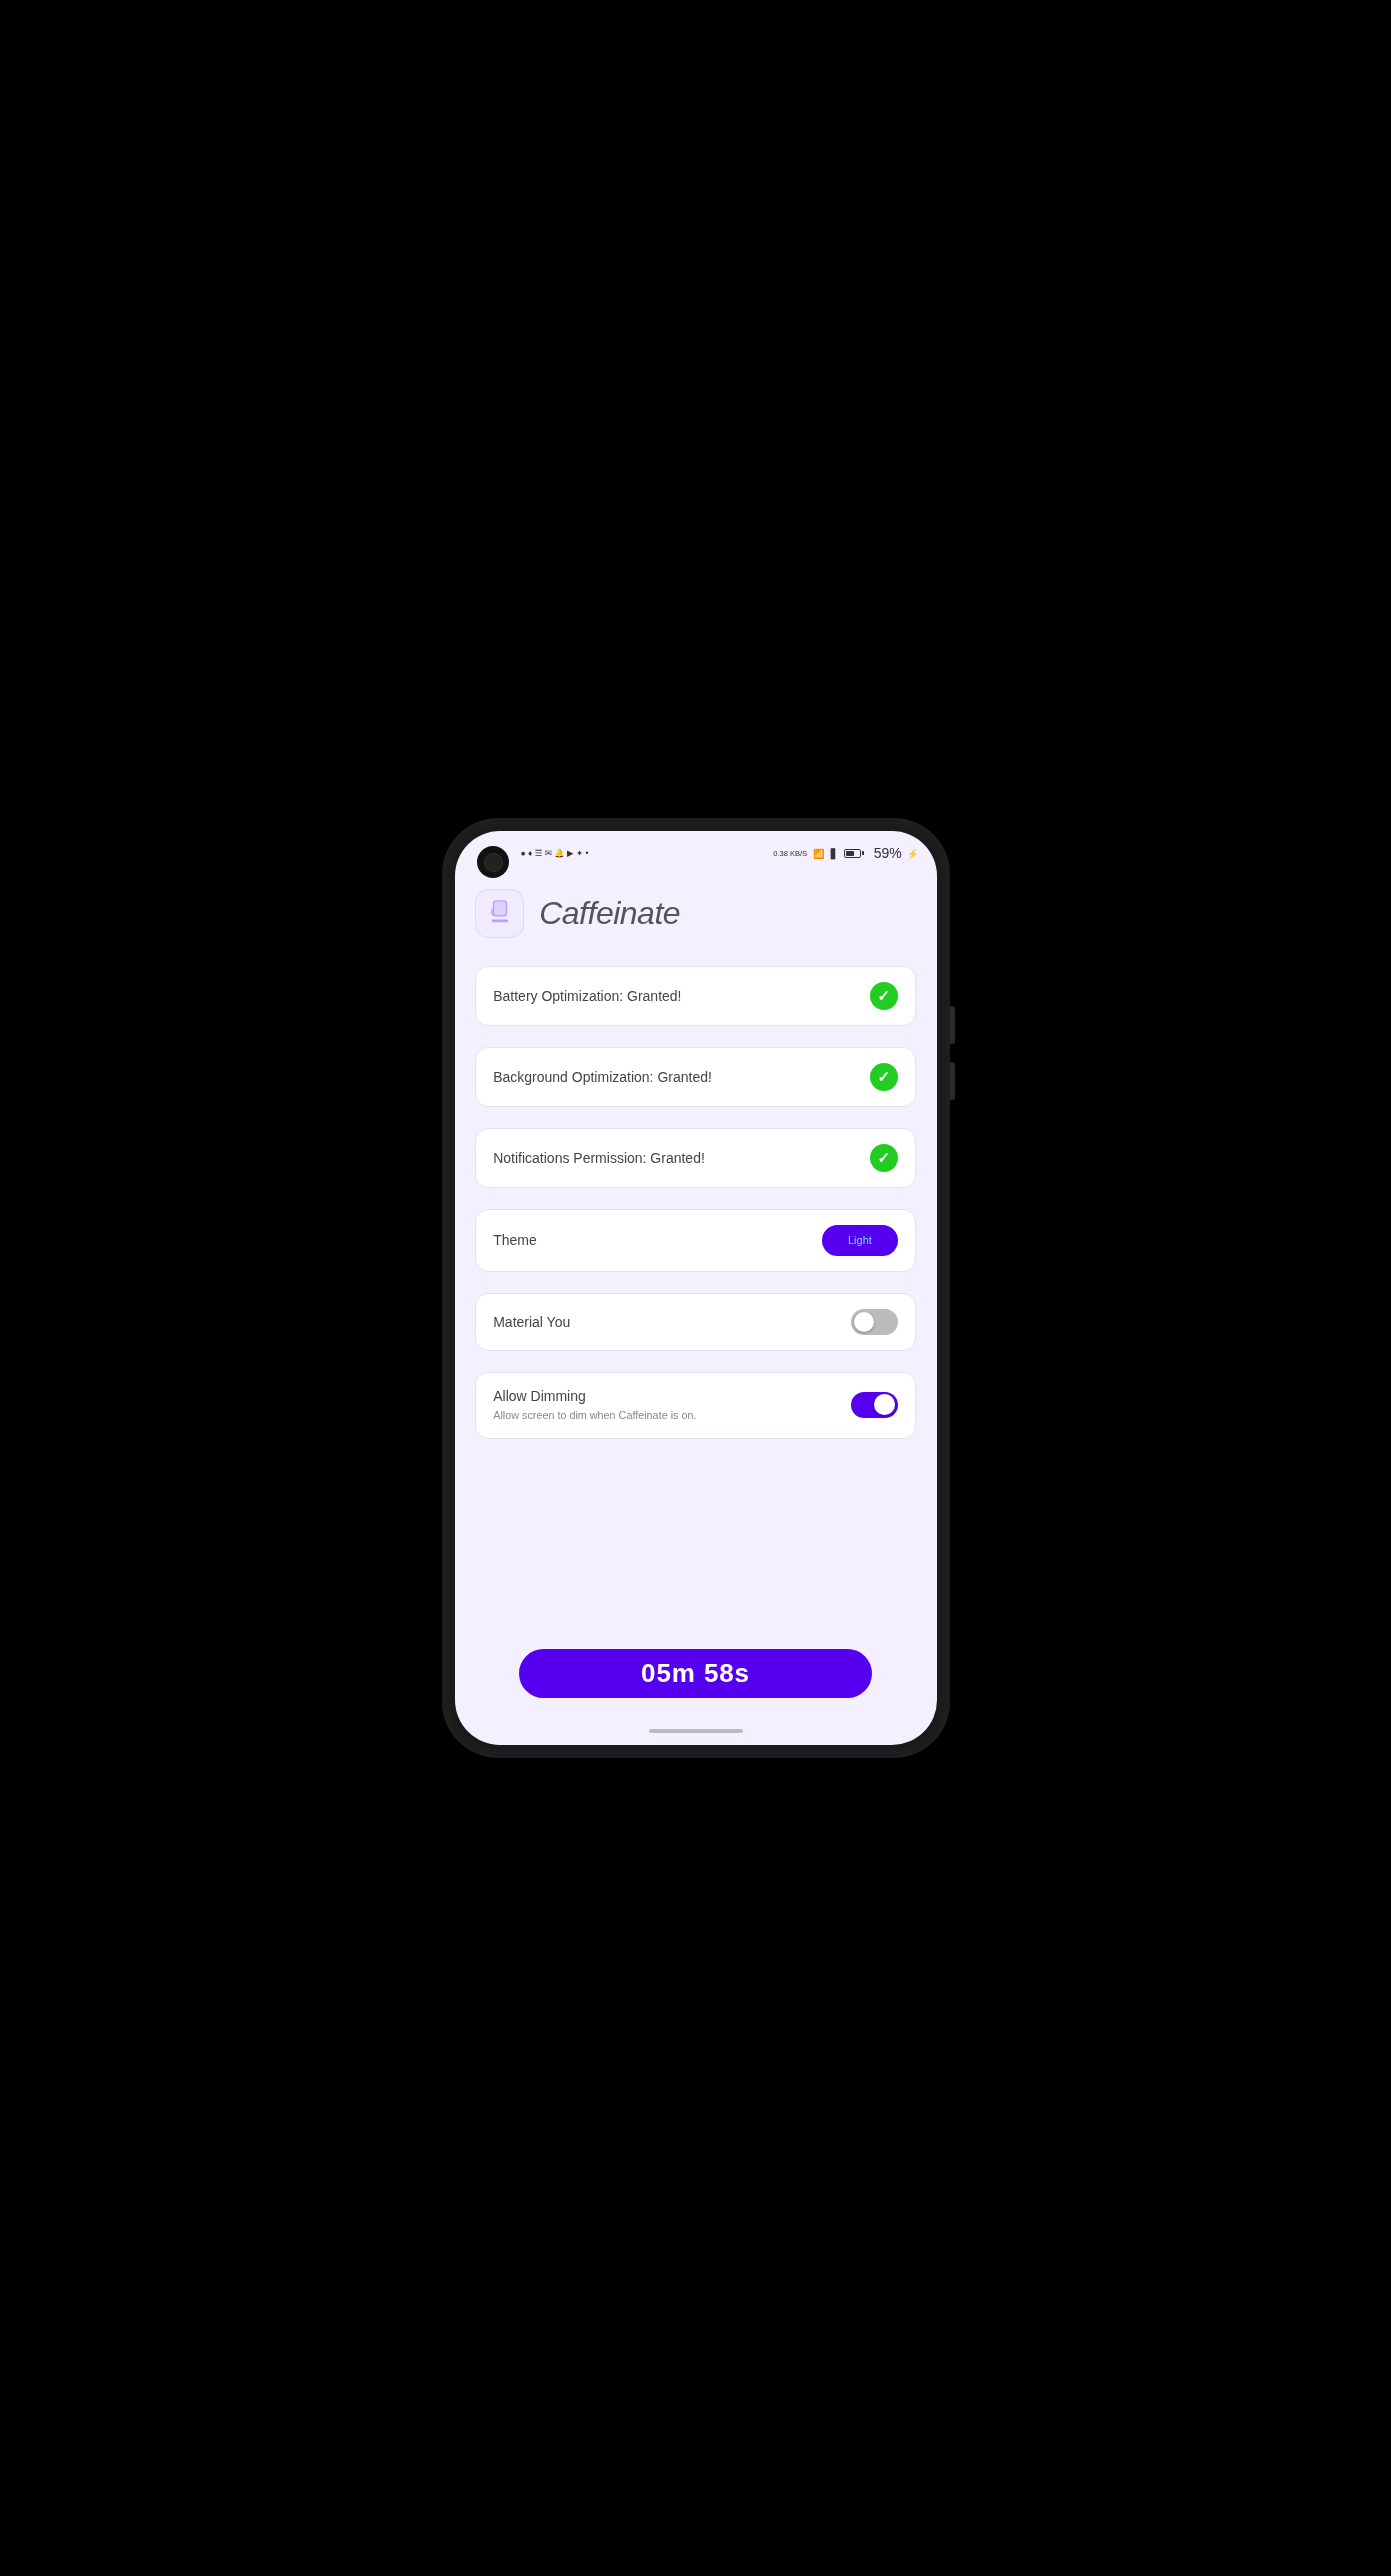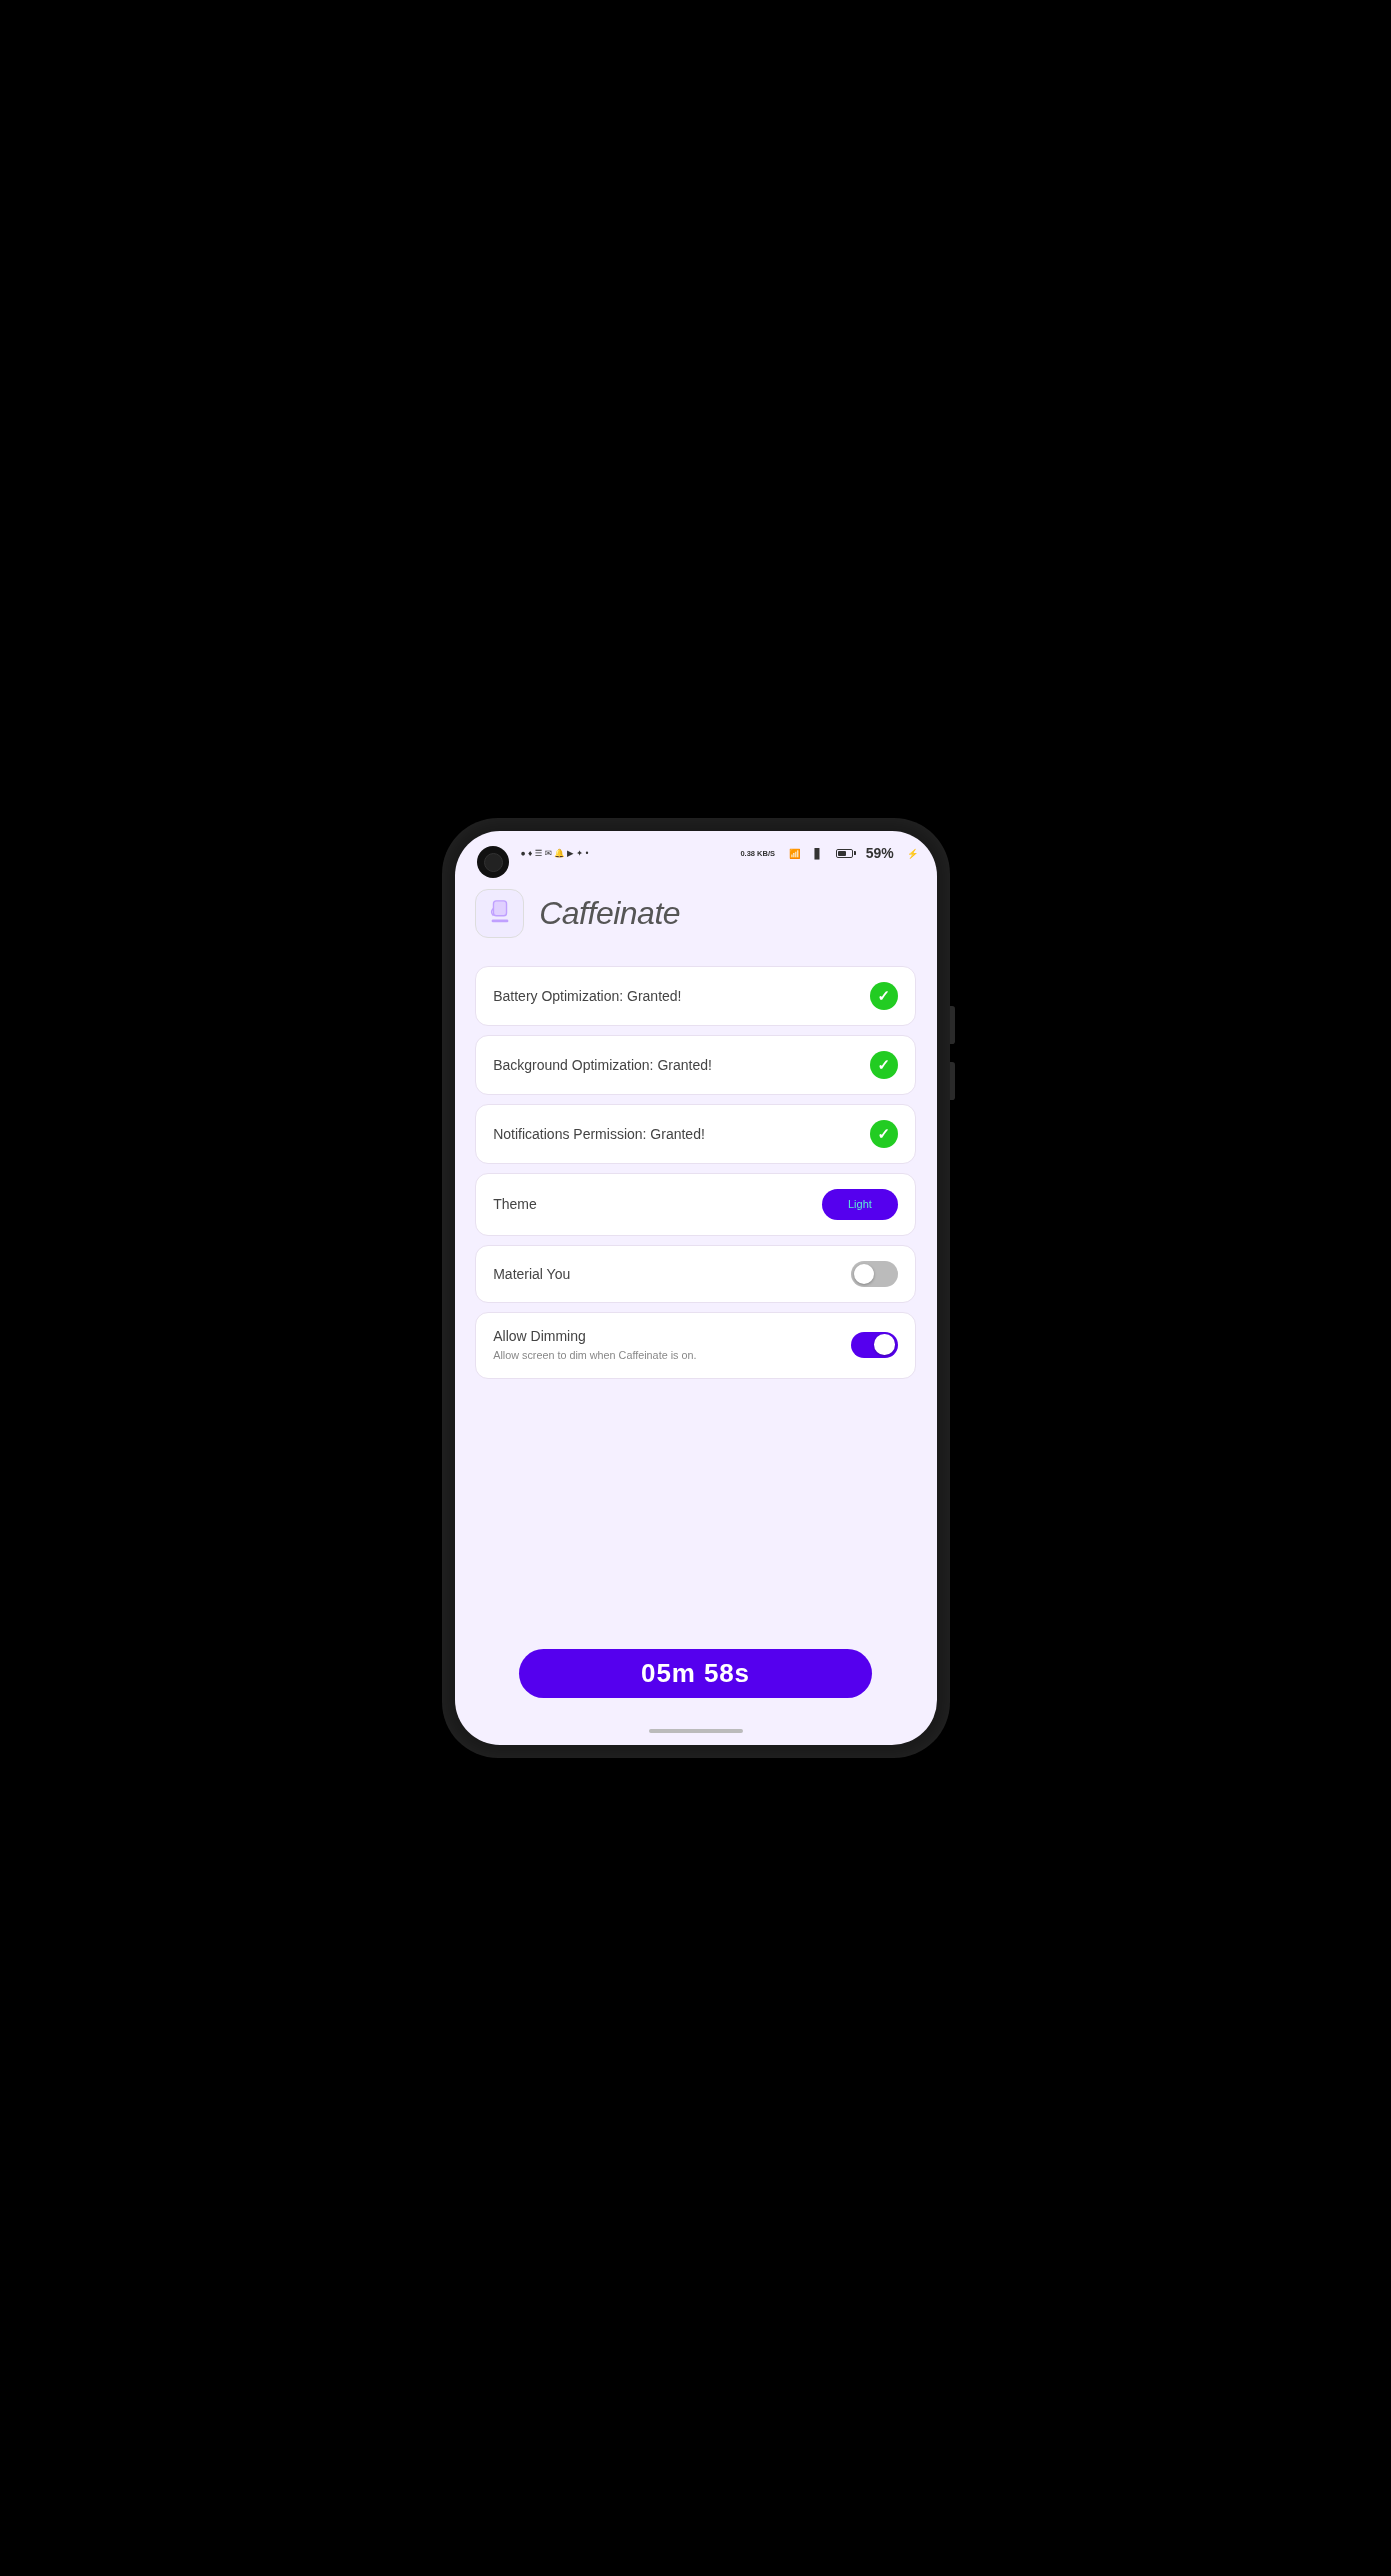--- a/index.html
+++ b/index.html
@@ -76,24 +76,24 @@
     }
 
     .status-icon {
       font-size: 8.5px;
       color: #333;
     }
 
     .status-right {
       display: flex;
       align-items: center;
-      gap: 14px;
+      gap: 6px;
       font-size: 8.5px;
       color: #333;
-      font-weight: 700;
+      font-weight: 400;
     }
 
     .battery {
       display: flex;
       align-items: center;
       gap: 0.9px;
       font-size: 8.5px;
     }
 
     .battery-icon {
@@ -166,21 +166,21 @@
       font-size: 32px;
       color: #555;
       font-weight: 300;
       letter-spacing: -0.5px;
     }
 
     
     .settings-list {
       display: flex;
       flex-direction: column;
-      gap: 9px;
+      gap: 21px;
     }
 
     .setting-card {
       background: #fff;
       border-radius: 13px;
       padding: 15px 17px;
       display: flex;
       align-items: center;
       justify-content: space-between;
       border: 0.9px solid #e8e0f0;

